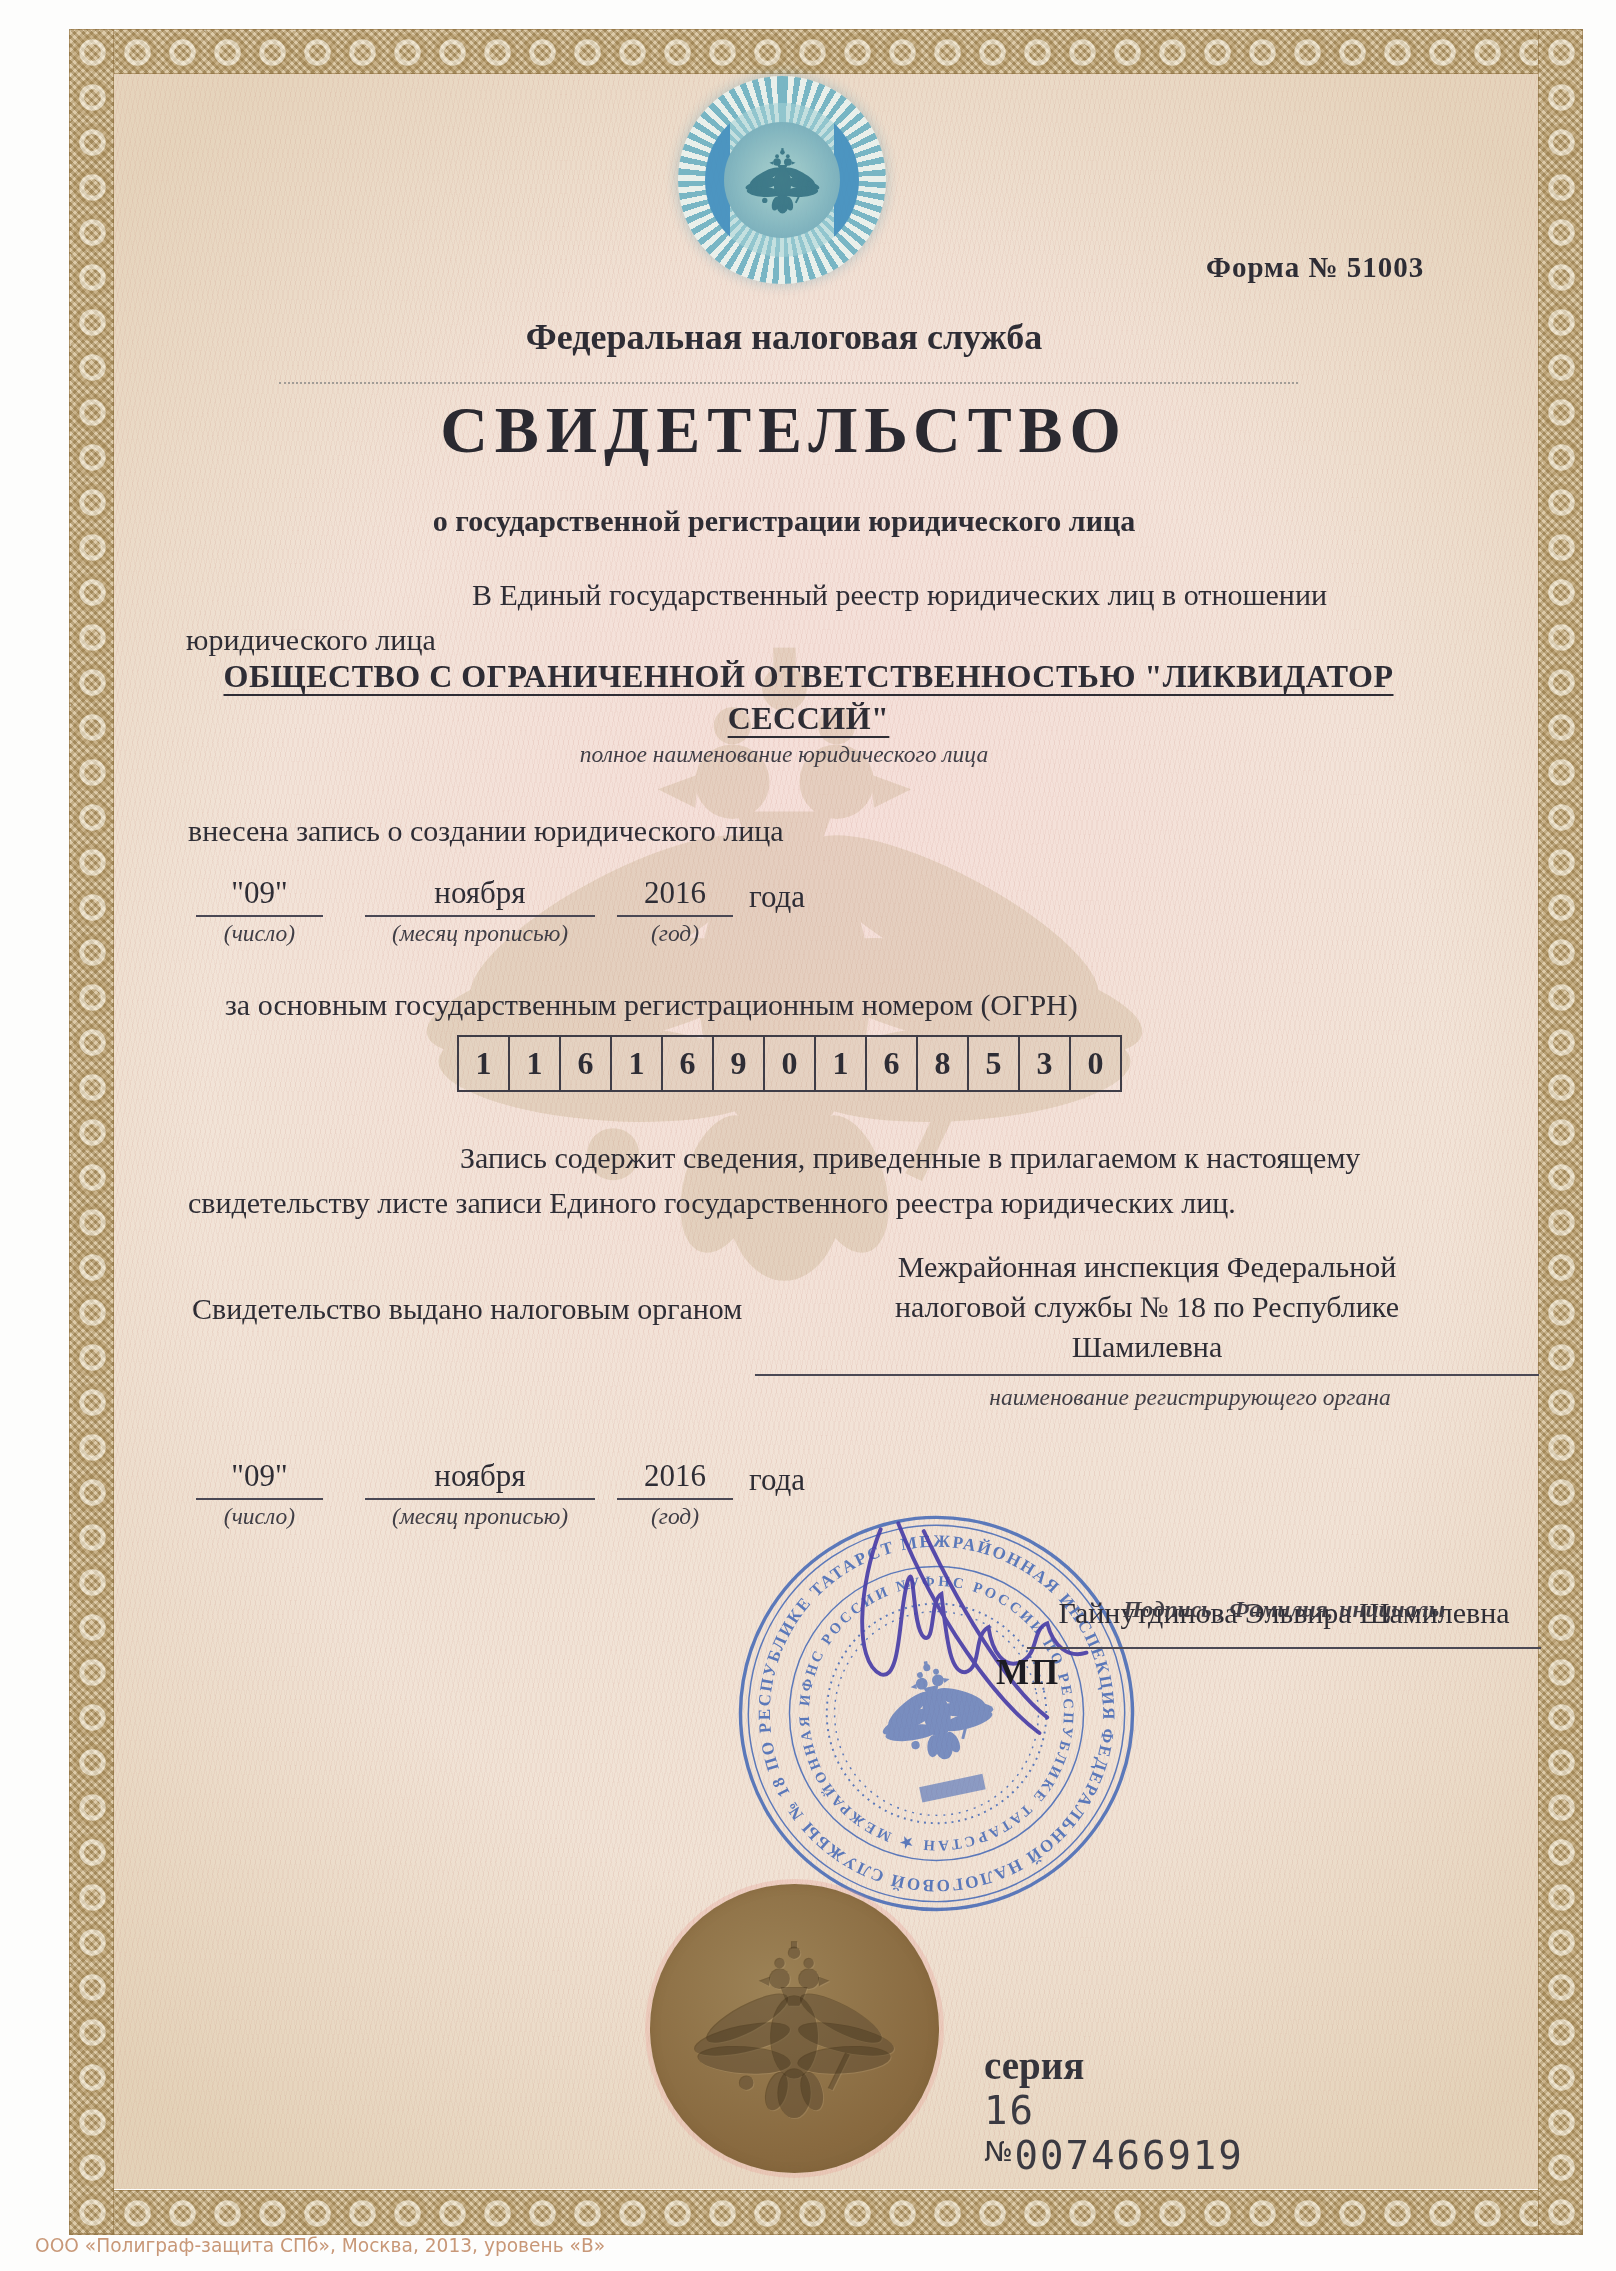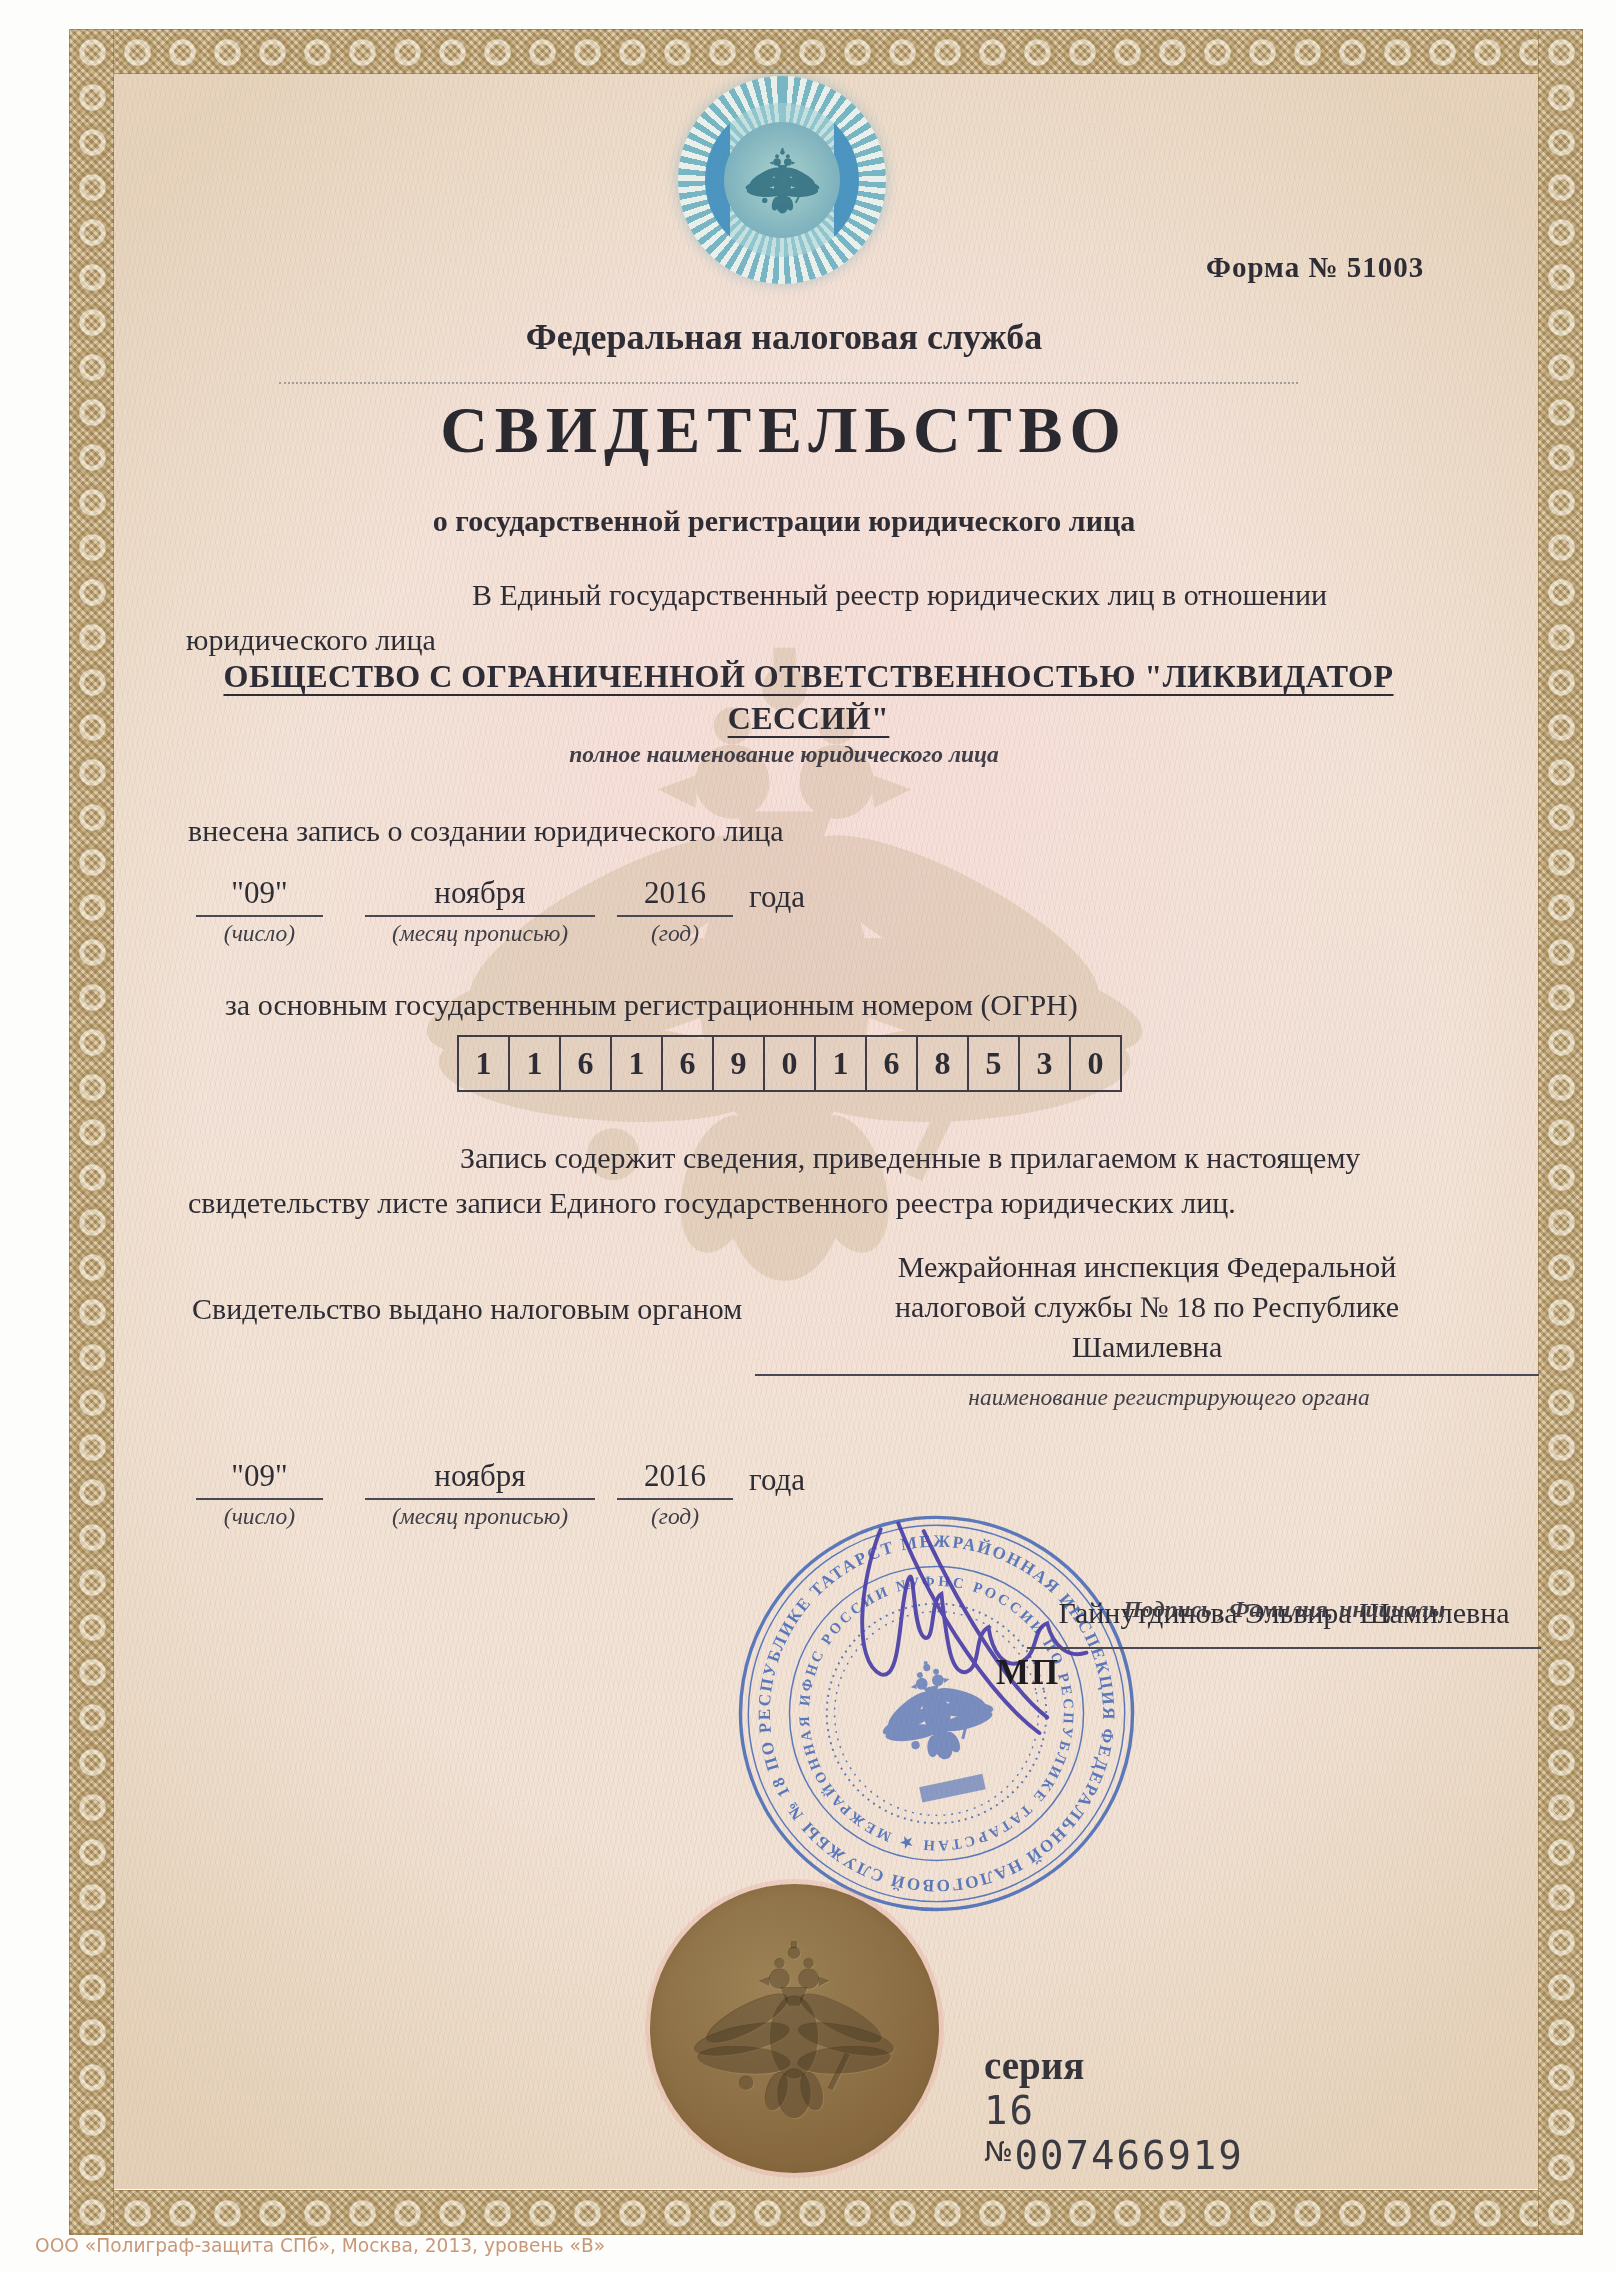--- a/index.html
+++ b/index.html
@@ -42,38 +42,38 @@
   .agency{left:93px;top:316px;width:1382px;text-align:center;font-size:36px;font-weight:bold;}
   .agency-rule{left:279px;top:382px;width:1019px;height:0;border-top:2px dotted #8f8d8a;opacity:.8;}
   .main-title{left:93px;top:392px;width:1382px;text-align:center;font-size:66px;font-weight:bold;letter-spacing:6.9px;color:#2a2930;}
   .subtitle{left:93px;top:504px;width:1382px;text-align:center;font-size:30px;font-weight:bold;}
   .intro{left:186px;top:572px;width:1264px;font-size:30px;line-height:45px;}
   .indent290{padding-left:286px;}
   .indent278{padding-left:272px;}
   .company{left:147px;top:655px;width:1323px;text-align:center;font-size:32px;font-weight:bold;line-height:42px;letter-spacing:0.5px;}
   .company span{display:block;text-decoration:underline;text-underline-offset:6.9px;text-decoration-thickness:2px;}
   .caption-italic{font-style:italic;font-size:23.5px;color:#403e46;}
-  .company-caption{left:93px;top:741px;width:1382px;text-align:center;font-weight:bold;}
+  .company-caption{left:93px;top:741px;width:1382px;text-align:center;}
   .record-line{left:188px;top:814px;font-size:30px;}
   
   .dgroup{position:absolute;text-align:center;font-size:31px;}
   .dgroup .val{padding:0 5.9px 3.9px 5.9px;}
   .dgroup .rule{border-top:2px solid #4a4854;}
   .dgroup .cap{font-style:italic;font-size:23.5px;color:#403e46;padding-top:2.9px;}
   .year-suffix{position:absolute;font-size:31px;}
   
   .ogrn-label{left:225px;top:988px;font-size:30px;}
   .ogrn-boxes{left:459px;top:1035px;display:flex;}
   .ogrn-cell{width:49px;height:53px;border:2px solid #3f3d47;margin-left:-2px;display:flex;align-items:center;justify-content:center;font-size:32px;font-weight:bold;background:rgba(255,255,255,.06);}
   .note{left:188px;top:1135px;width:1304px;font-size:30px;line-height:45px;}
   
   .issuer-left{left:192px;top:1292px;width:568px;font-size:30px;}
   .issuer-right{left:755px;top:1247px;width:784px;text-align:center;font-size:30px;line-height:40px;}
   .issuer-rule{left:755px;top:1374px;width:784px;border-top:2px solid #4a4854;}
-  .issuer-caption{left:777px;top:1384px;width:784px;text-align:center;}
+  .issuer-caption{left:798px;top:1384px;width:784px;text-align:center;}
   .inspector{left:192px;top:1580px;font-size:30px;line-height:42px;}
   
   .stamp{position:absolute;left:716px;top:1490px;width:441px;height:441px;}
   .mp{left:996px;top:1653px;font-size:35px;font-weight:bold;color:#1d1c22;letter-spacing:2px;}
   .sign-name{left:1027px;top:1596px;width:514px;text-align:center;font-size:30px;}
   .sign-rule{left:1027px;top:1647px;width:514px;border-top:2px solid #4a4854;}
   .sign-caption{left:1027px;top:1596px;width:514px;text-align:center;font-weight:bold;}
   
   .seal{position:absolute;left:650px;top:1884px;width:289px;height:289px;border-radius:50%;
     background:radial-gradient(circle at 42% 36%, #9c8256, #88693f 68%, #7a613a 100%);

